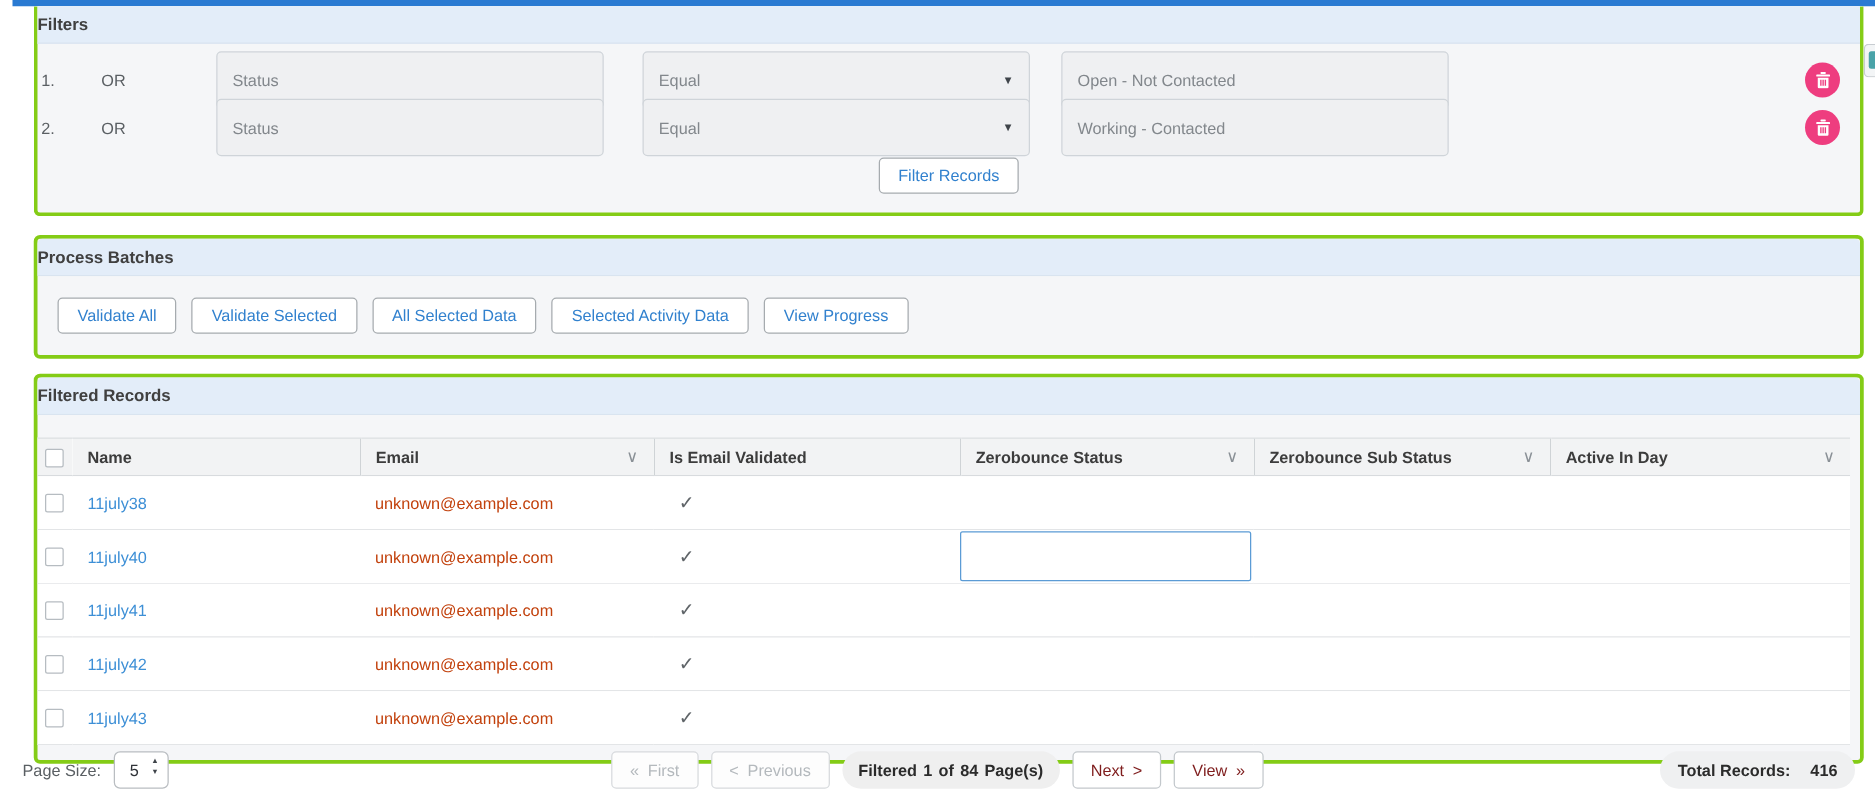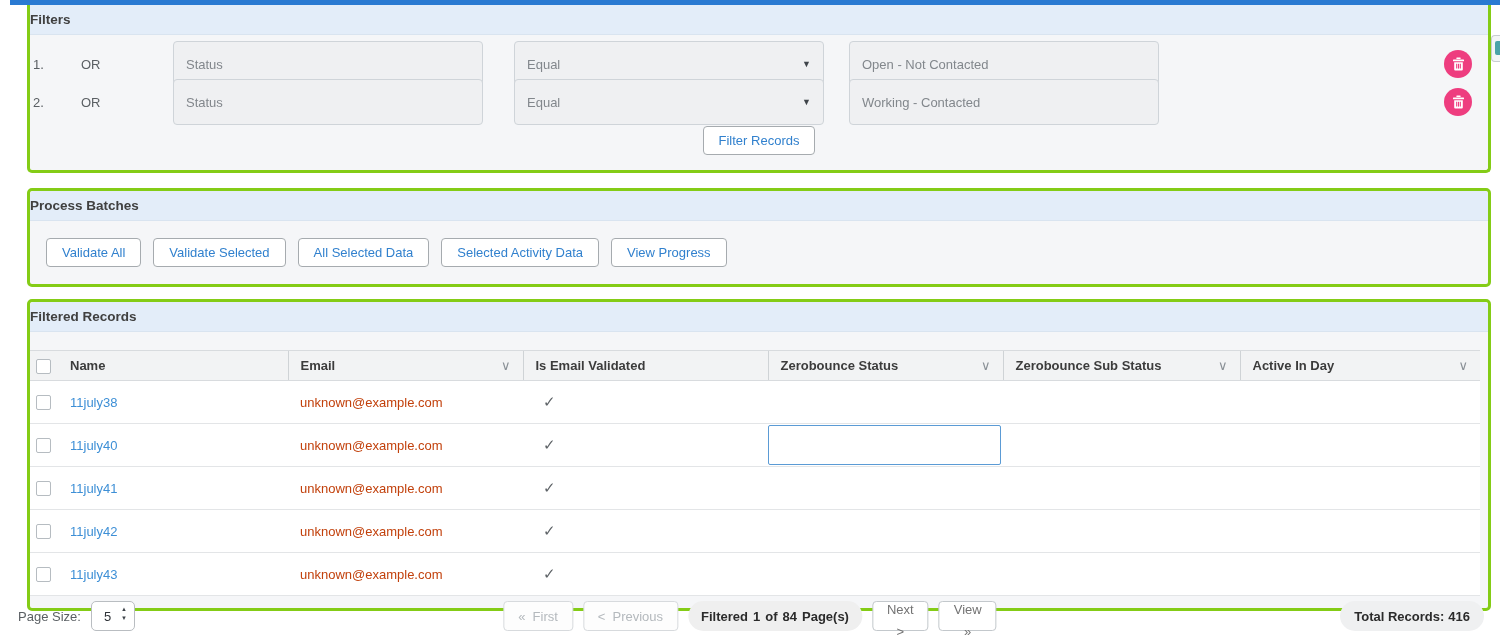--- a/index.html
+++ b/index.html
@@ -70,26 +70,26 @@
   .spinner { width:44px; height:30px; border:1px solid #b9bdc1; border-radius:5px;
     background:#fff; margin-left:10px; position:relative; color:#2f3338;
     display:flex; align-items:center; padding-left:12px; cursor:pointer; }
   .spin-arrows { position:absolute; right:7px; top:4px; display:flex;
     flex-direction:column; gap:2px; font-size:6px; color:#3f444a; line-height:7px; }
   .pager { position:absolute; left:50%; top:0; transform:translateX(-50%);
     display:flex; align-items:center; gap:10px; }
   .pg-btn { height:30px; border-radius:4px; background:#fdfdfd; padding:0 14px;
     font-size:13px; border:1px solid #d7dadd; color:#b4b9bd; display:flex;
     align-items:center; gap:7px; font-family:"Liberation Sans", sans-serif; }
-  .pg-btn.enabled { background:#fff; border-color:#c3c8cc; color:#737373; cursor:pointer;flex-direction:column; }
+  .pg-btn.enabled { background:#fff; border-color:#c3c8cc; color:#7f1d1d; cursor:pointer; }
   .pill { background:#efefef; border-radius:15px; height:30px; display:flex;
     align-items:center; padding:0 13px; font-weight:700; color:#2b2b2b; gap:5px; }
   .total-pill { position:absolute; right:16px; top:0; background:#eff0f1;
     border-radius:15px; height:30px; display:flex; align-items:center;
-    padding:0 14px; font-weight:700; color:#2b2b2b; gap:4px; }
+    padding:0 14px; font-weight:700; color:#2b2b2b; gap:16px; }
 
   
   .side-widget { position:absolute; right:0; top:35px; width:9px; height:27px;
     background:#f3f5f6; border:1px solid #c8cdd1; border-right:none;
     border-radius:4px 0 0 4px; overflow:hidden; }
   .side-widget .glyph { position:absolute; left:3px; top:5px; width:10px; height:14px;
     background:#4aa3a8; border-radius:2px; }
 </style>
 </head>
 <body>

